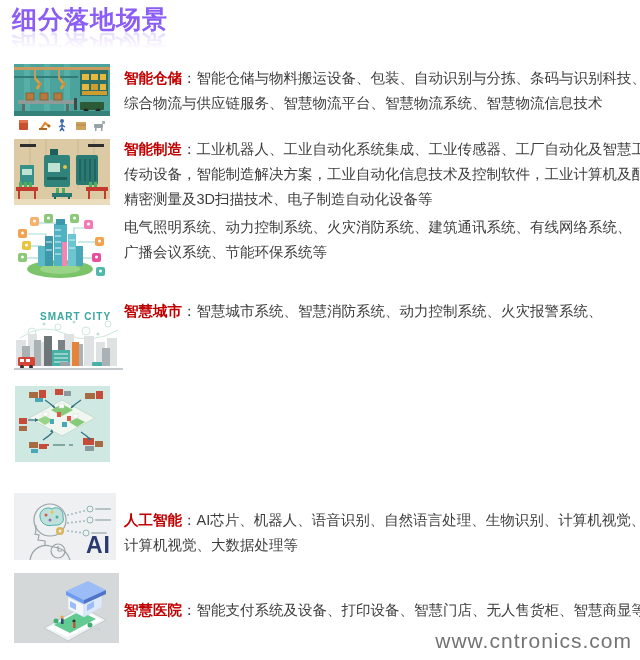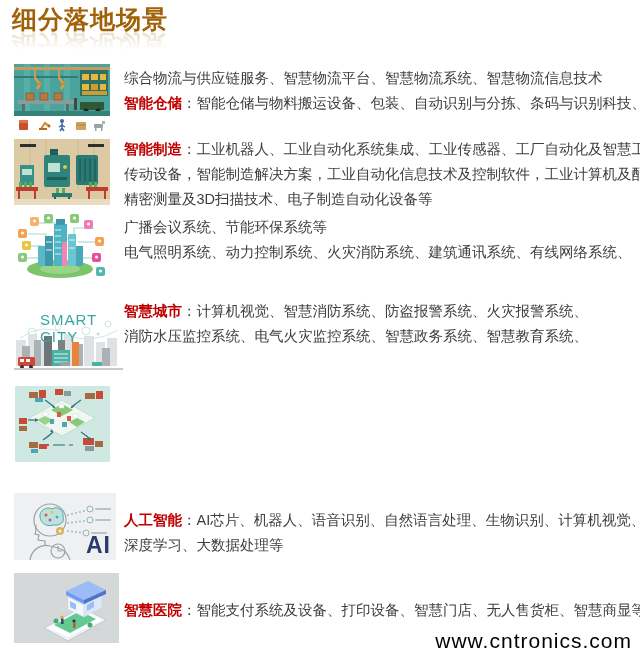--- a/index.html
+++ b/index.html
@@ -1,32 +1,32 @@
 <!DOCTYPE html>
 <html><head>
 <meta charset="utf-8">
 <style>
   html,body{margin:0;padding:0;background:#fff;}
   .page{position:relative;width:640px;height:660px;background:#ffffff;overflow:hidden;
         font-family:"Liberation Sans",sans-serif;}
   .title{position:absolute;left:12px;top:5px;font-size:25px;font-weight:bold;
-         color:#a16207;letter-spacing:1px;line-height:28px;}
+         color:#8b5cf6;letter-spacing:1px;line-height:28px;}
   .title.reflect{top:31px;transform:scaleY(-1);opacity:.22;filter:blur(.4px);
          -webkit-mask-image:linear-gradient(to top,#000 5%,transparent 65%);
          mask-image:linear-gradient(to top,#000 5%,transparent 65%);}
   .illu{position:absolute;}
   .illu svg{display:block;}
   .txt{position:absolute;left:124px;width:516px;font-size:14.5px;line-height:25px;color:#3d3d3d;}
   .ln{margin:0;white-space:nowrap;}
   .lbl{color:#c00000;font-weight:bold;}
-  .cap-sc{position:absolute;top:1px;left:26px;font-size:15px;font-weight:normal;
+  .cap-sc{position:absolute;top:1px;left:26px;font-size:10px;font-weight:bold;
           color:#3aa79f;letter-spacing:1px;}
   .cap-ai{position:absolute;right:5px;bottom:1px;font-size:23px;font-weight:bold;
           color:#2b3a6e;letter-spacing:1px;}
-  .watermark{position:absolute;right:8px;top:629px;font-size:21px;color:#000000;letter-spacing:1px;}
+  .watermark{position:absolute;right:8px;top:629px;font-size:21px;color:#737373;letter-spacing:1px;}
 </style>
 </head>
 <body>
 
 <div class="page">
 
   <div class="title">细分落地场景</div>
   <div class="title reflect">细分落地场景</div>
 
   <div class="illu" style="left:14px;top:64px;width:96px;height:52px">
@@ -85,22 +85,22 @@
         <path d="M48 6 v5 M48 8 l-3 2 M48 8 l3 2 M48 11 l-2 3 M48 11 l2 3" stroke="#3a66a8" stroke-width="1.4" fill="none"></path>
       <rect x="62" y="5" width="10" height="8" fill="#cda35e"></rect>
         <path d="M62 8 h10" stroke="#a87f42" stroke-width="0.8"></path>
       <rect x="80" y="7" width="9" height="4" rx="1" fill="#98a3a6"></rect>
         <rect x="81" y="11" width="1.5" height="3" fill="#98a3a6"></rect>
         <rect x="87" y="11" width="1.5" height="3" fill="#98a3a6"></rect>
         <rect x="88" y="4" width="3" height="3" fill="#aab3b5"></rect>
     </svg>
   </div>
   <div class="txt" style="top:66px">
+    <p class="ln"><span class="lbl">智能仓储</span><span>：</span><span>智能仓储与物料搬运设备、包装、自动识别与分拣、条码与识别科技、</span></p>
     <p class="ln">综合物流与供应链服务、智慧物流平台、智慧物流系统、智慧物流信息技术</p>
-    <p class="ln"><span class="lbl">智能仓储</span><span>：</span><span>智能仓储与物料搬运设备、包装、自动识别与分拣、条码与识别科技、</span></p>
   </div>
 
   <div class="illu" style="left:14px;top:139px;width:96px;height:66px">
     <svg width="96" height="66" viewBox="0 0 96 66">
       <rect width="96" height="66" fill="#dccaa4"></rect>
       <g stroke="#cdb98f" stroke-width="1">
           <line x1="16" y1="0" x2="16" y2="50"></line>
           <line x1="32" y1="0" x2="32" y2="50"></line>
           <line x1="64" y1="0" x2="64" y2="50"></line>
           <line x1="80" y1="0" x2="80" y2="50"></line>
@@ -204,22 +204,22 @@
           <circle cx="74.5" cy="12" r="1.5"></circle>
           <circle cx="85.5" cy="29" r="1.5"></circle>
           <circle cx="82.5" cy="45" r="1.5"></circle>
           <circle cx="8.5" cy="45" r="1.5"></circle>
           <circle cx="12.5" cy="33" r="1.5"></circle>
           <circle cx="86.5" cy="59" r="1.5"></circle>
         </g>
     </svg>
   </div>
   <div class="txt" style="top:215px">
+    <p class="ln">电气照明系统、动力控制系统、火灾消防系统、建筑通讯系统、有线网络系统、</p>
     <p class="ln">广播会议系统、节能环保系统等</p>
-    <p class="ln">电气照明系统、动力控制系统、火灾消防系统、建筑通讯系统、有线网络系统、</p>
   </div>
 
   <div class="illu" style="left:14px;top:310px;width:109px;height:68px">
     <svg width="109" height="68" viewBox="0 0 109 68">
       <rect width="109" height="68" fill="#ffffff"></rect>
       <g fill="none" stroke="#cde8dc" stroke-width="1">
           <circle cx="18" cy="22" r="4"></circle>
           <circle cx="44" cy="17" r="3"></circle>
           <circle cx="72" cy="21" r="4"></circle>
           <circle cx="94" cy="14" r="3"></circle>
@@ -259,22 +259,21 @@
         <rect x="12" y="49" width="4" height="3" fill="#ffffff"></rect>
       <circle cx="8" cy="57" r="2" fill="#2e2e2e"></circle>
         <circle cx="17" cy="57" r="2" fill="#2e2e2e"></circle>
       <rect x="46" y="52" width="10" height="4" rx="1" fill="#9aa2a5"></rect>
       <rect x="78" y="52" width="10" height="4" rx="1" fill="#49b0a5"></rect>
       <rect y="58" width="109" height="2" fill="#c5cacc"></rect>
     </svg>
     <span class="cap-sc">SMART CITY</span>
   </div>
   <div class="txt" style="top:299px">
-    <p class="ln"><span class="lbl">智慧城市</span><span>：</span><span>计算机视觉、智慧消防系统、防盗报警系统、火灾报警系统、</span></p>
-    <p class="ln">消防水压监控系统、电气火灾监控系统、智慧政务系统、智慧教育系统、</p>
+    <p class="ln"><span class="lbl">智慧城市</span><span>：</span><span>智慧城市系统、智慧消防系统、动力控制系统、火灾报警系统、</span></p>
   </div>
 
   <div class="illu" style="left:15px;top:386px;width:95px;height:76px">
     <svg width="95" height="76" viewBox="0 0 95 76">
       <rect width="95" height="76" fill="#cfe8e1"></rect>
       <polygon points="47,14 80,32 47,50 14,32" fill="#f0f7f1" stroke="#c2dcd2" stroke-width="1"></polygon>
       <polygon points="47,18 58,24 47,30 36,24" fill="#86ca79"></polygon>
       <polygon points="30,30 38,34 30,39 22,34" fill="#9ad489"></polygon>
       <polygon points="62,32 70,36 62,41 54,36" fill="#86ca79"></polygon>
       <g fill="#e0574a">
@@ -370,21 +369,21 @@
       <g fill="#b9c2c5">
           <rect x="81" y="15" width="16" height="2" rx="1"></rect>
           <rect x="81" y="26" width="16" height="2" rx="1"></rect>
           <rect x="77" y="39" width="16" height="2" rx="1"></rect>
         </g>
     </svg>
     <span class="cap-ai">AI</span>
   </div>
   <div class="txt" style="top:508px">
     <p class="ln"><span class="lbl">人工智能</span><span>：</span><span>AI芯片、机器人、语音识别、自然语言处理、生物识别、计算机视觉、</span></p>
-    <p class="ln">深度学习、大数据处理等</p>
+    <p class="ln">计算机视觉、大数据处理等</p>
   </div>
 
   <div class="illu" style="left:14px;top:573px;width:105px;height:70px">
     <svg width="105" height="70" viewBox="0 0 105 70">
       <rect width="105" height="70" fill="#d5d8d9"></rect>
       <polygon points="30,55 68,34 92,47 54,68" fill="#eff2f3" stroke="#c3c9cc" stroke-width="1"></polygon>
       <polygon points="34,55 68,36 88,47 54,64" fill="#ffffff"></polygon>
       <polygon points="40,52 66,38 82,46 56,60" fill="#62cb92"></polygon>
       <polygon points="54,24 70,32 70,44 54,36" fill="#f4f8fd" stroke="#c9d6ee" stroke-width="0.5"></polygon>
       <polygon points="70,32 88,22 88,34 70,44" fill="#dde8f8" stroke="#c9d6ee" stroke-width="0.5"></polygon>

